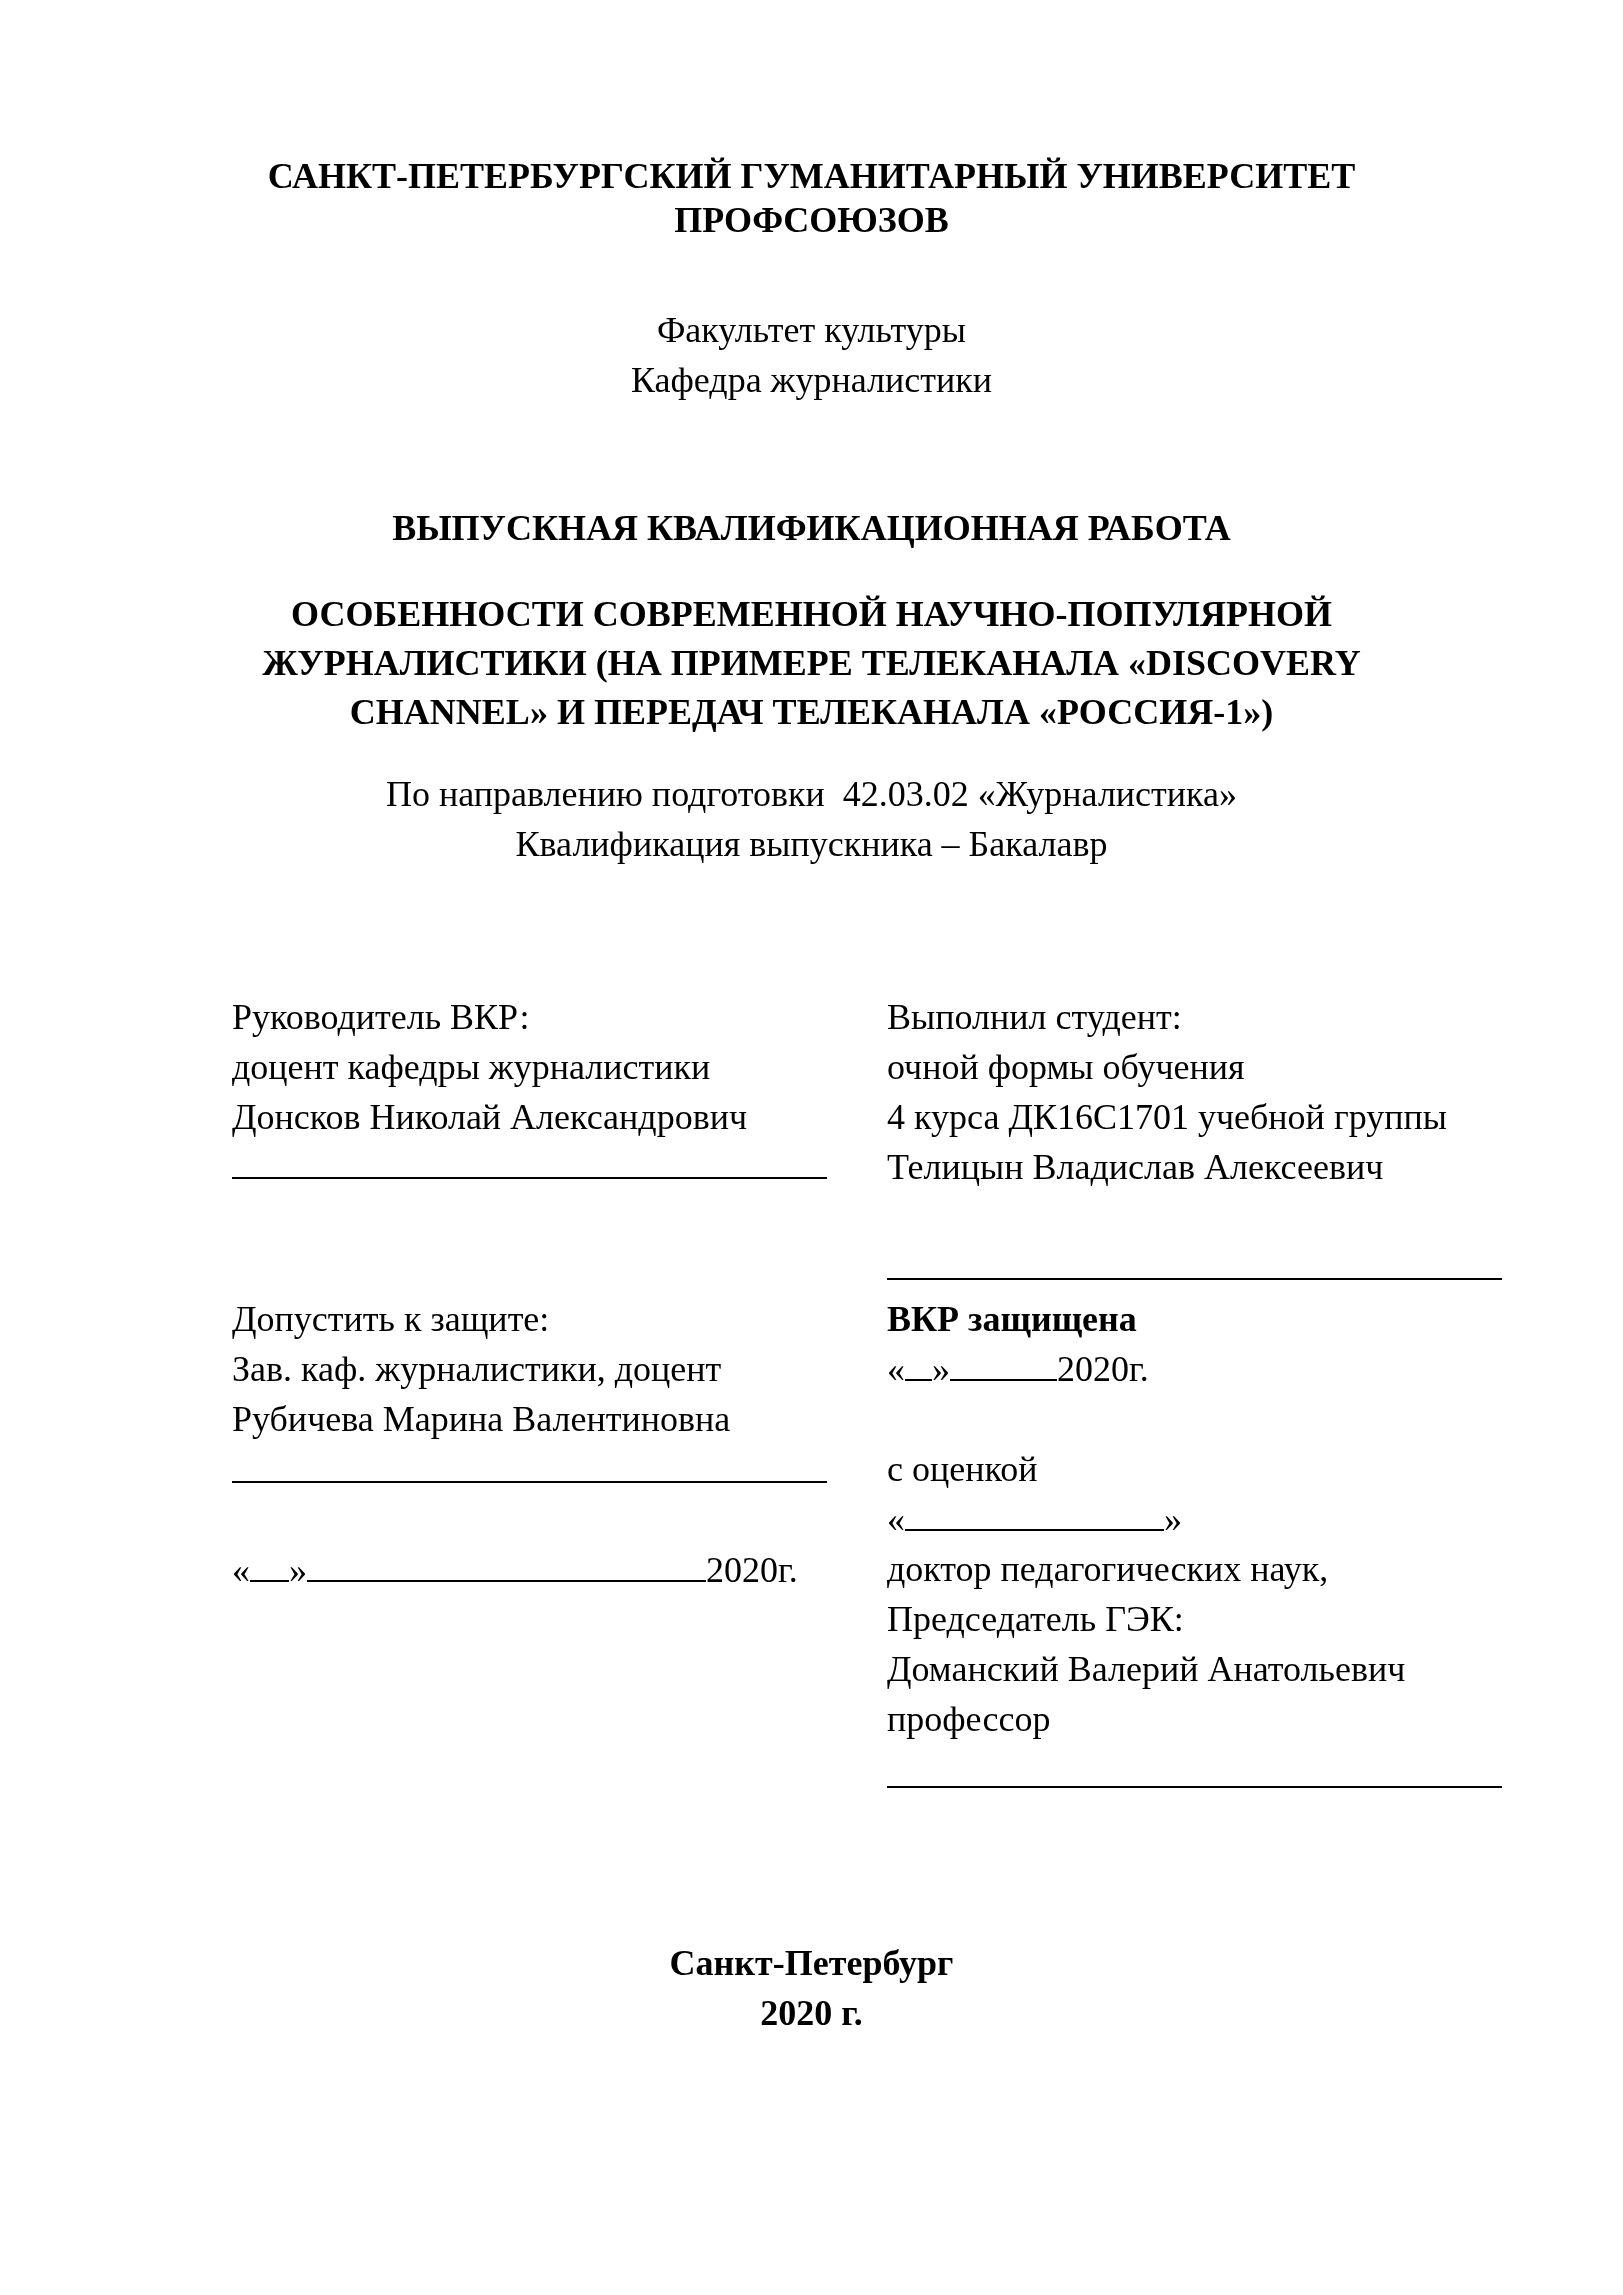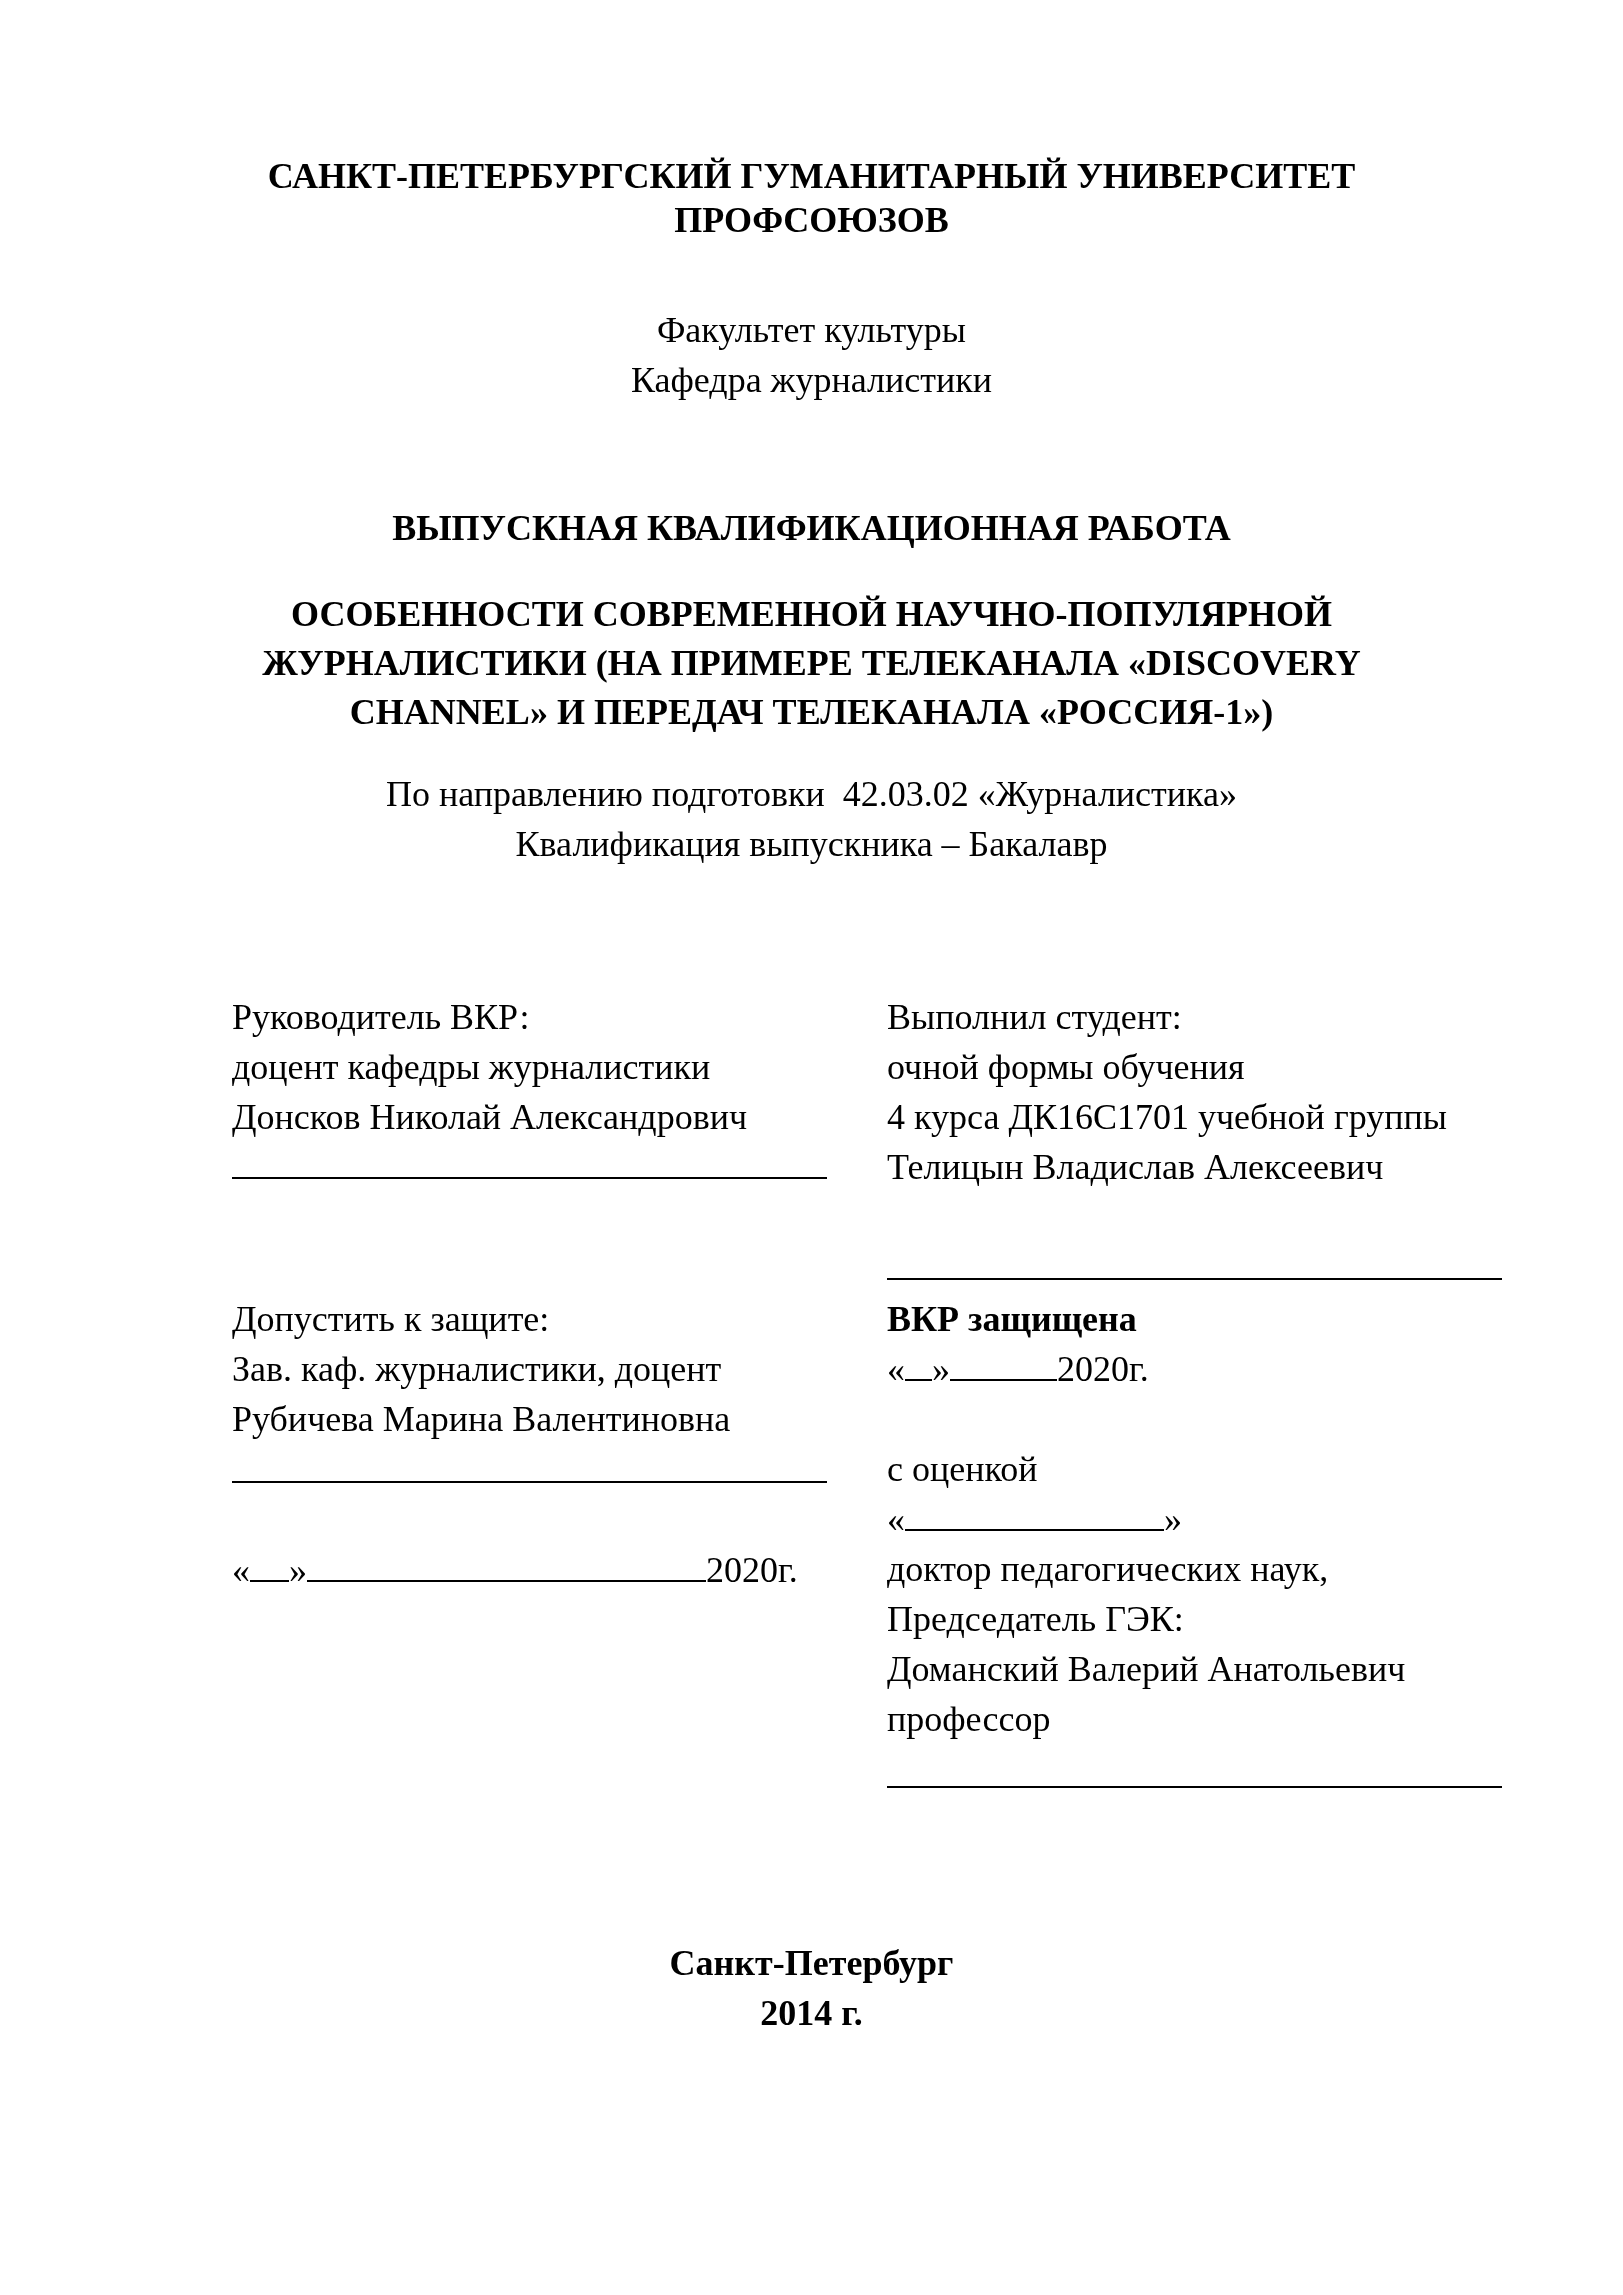--- a/index.html
+++ b/index.html
@@ -126,17 +126,17 @@
     <span class="line"><span>«</span><span class="u" style="width:259px;"></span><span>»</span></span>
     <span class="line">доктор педагогических наук,</span>
     <span class="line">Председатель ГЭК:</span>
     <span class="line">Доманский Валерий Анатольевич</span>
     <span class="line">профессор</span>
   </div>
   <div class="sig" style="left:887px; top:1786px; width:615px;"></div>
 
   <div class="center-block text-reg" style="top:1938px;font-weight:bold;">
     <span class="line">Санкт-Петербург</span>
-    <span class="line">2014 г.</span>
+    <span class="line">2020 г.</span>
   </div>
 
 </div>
 
 
 </body></html>

